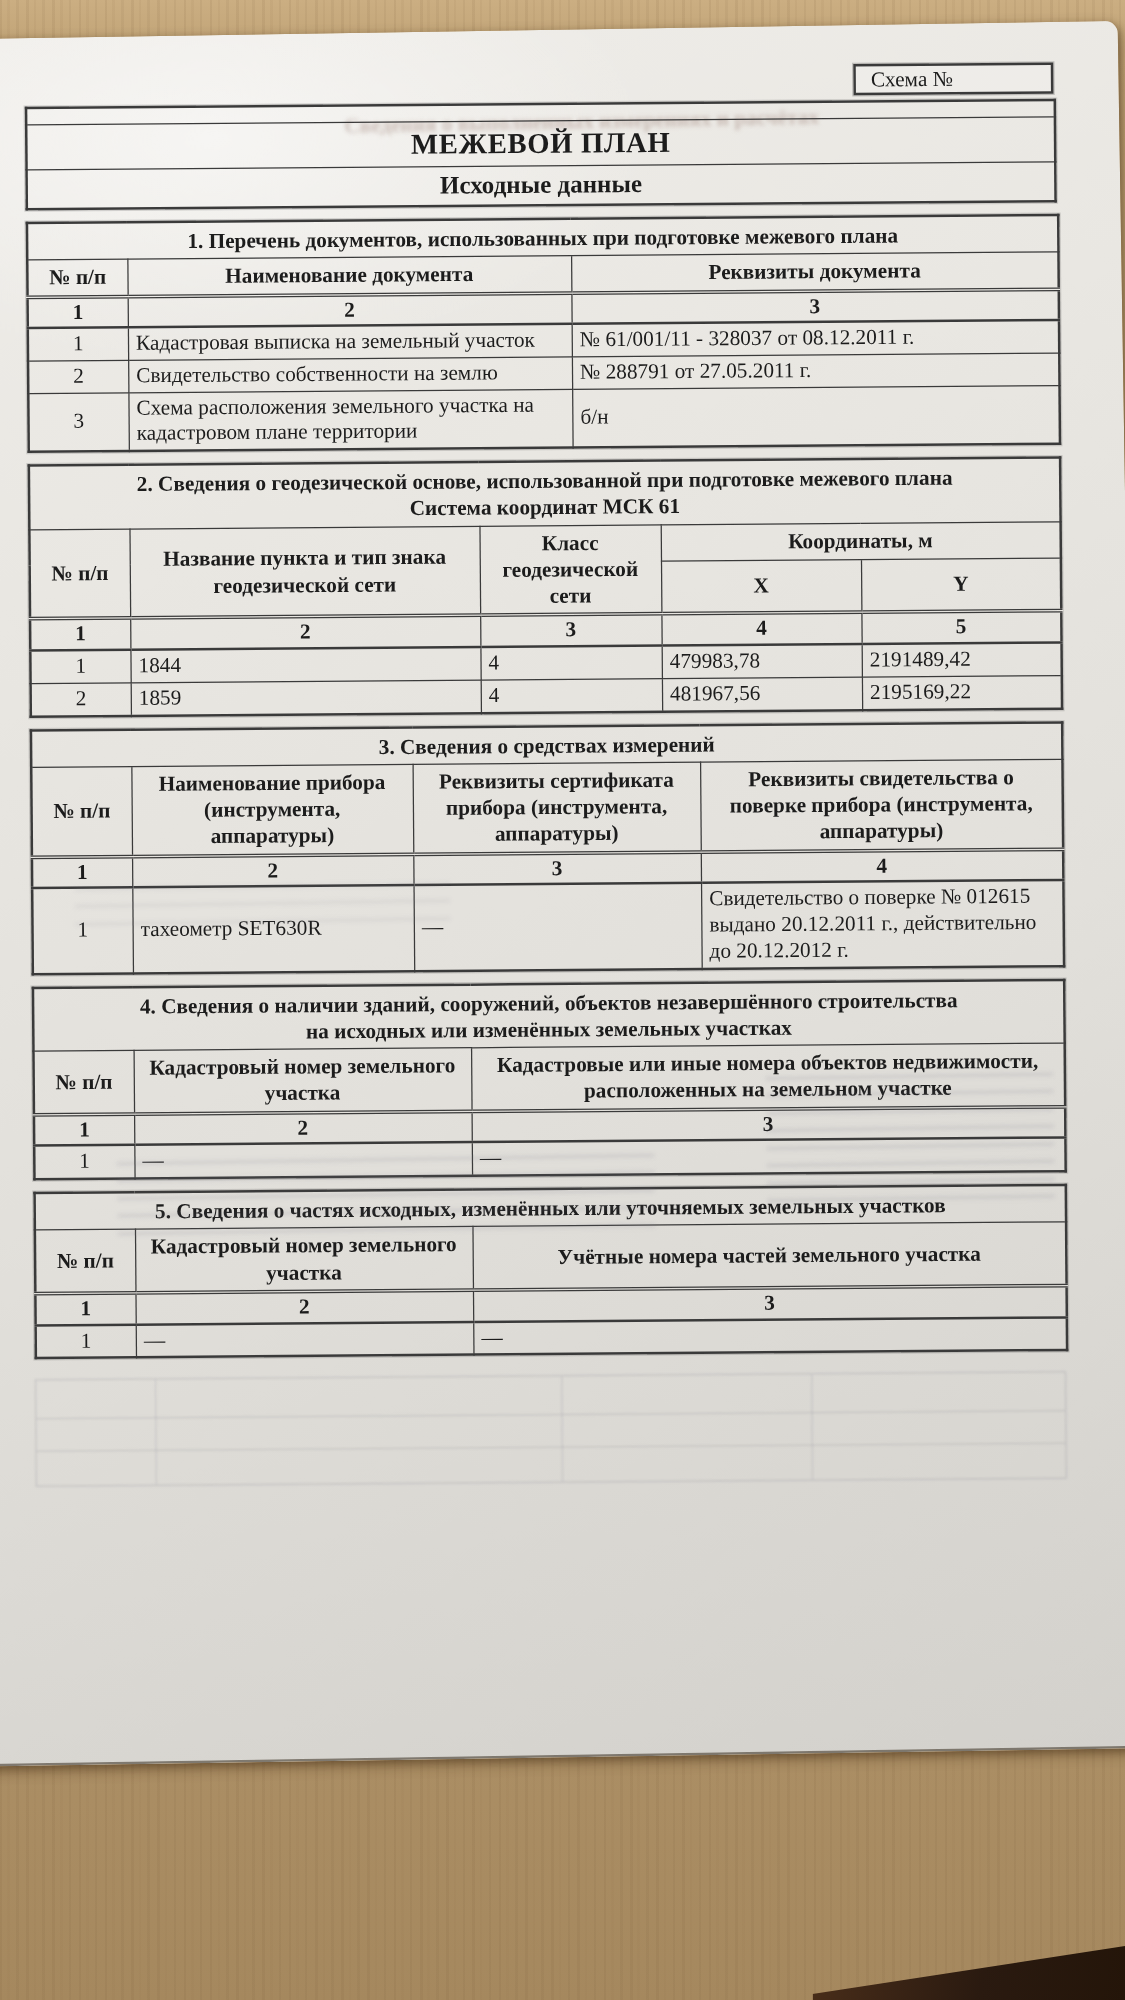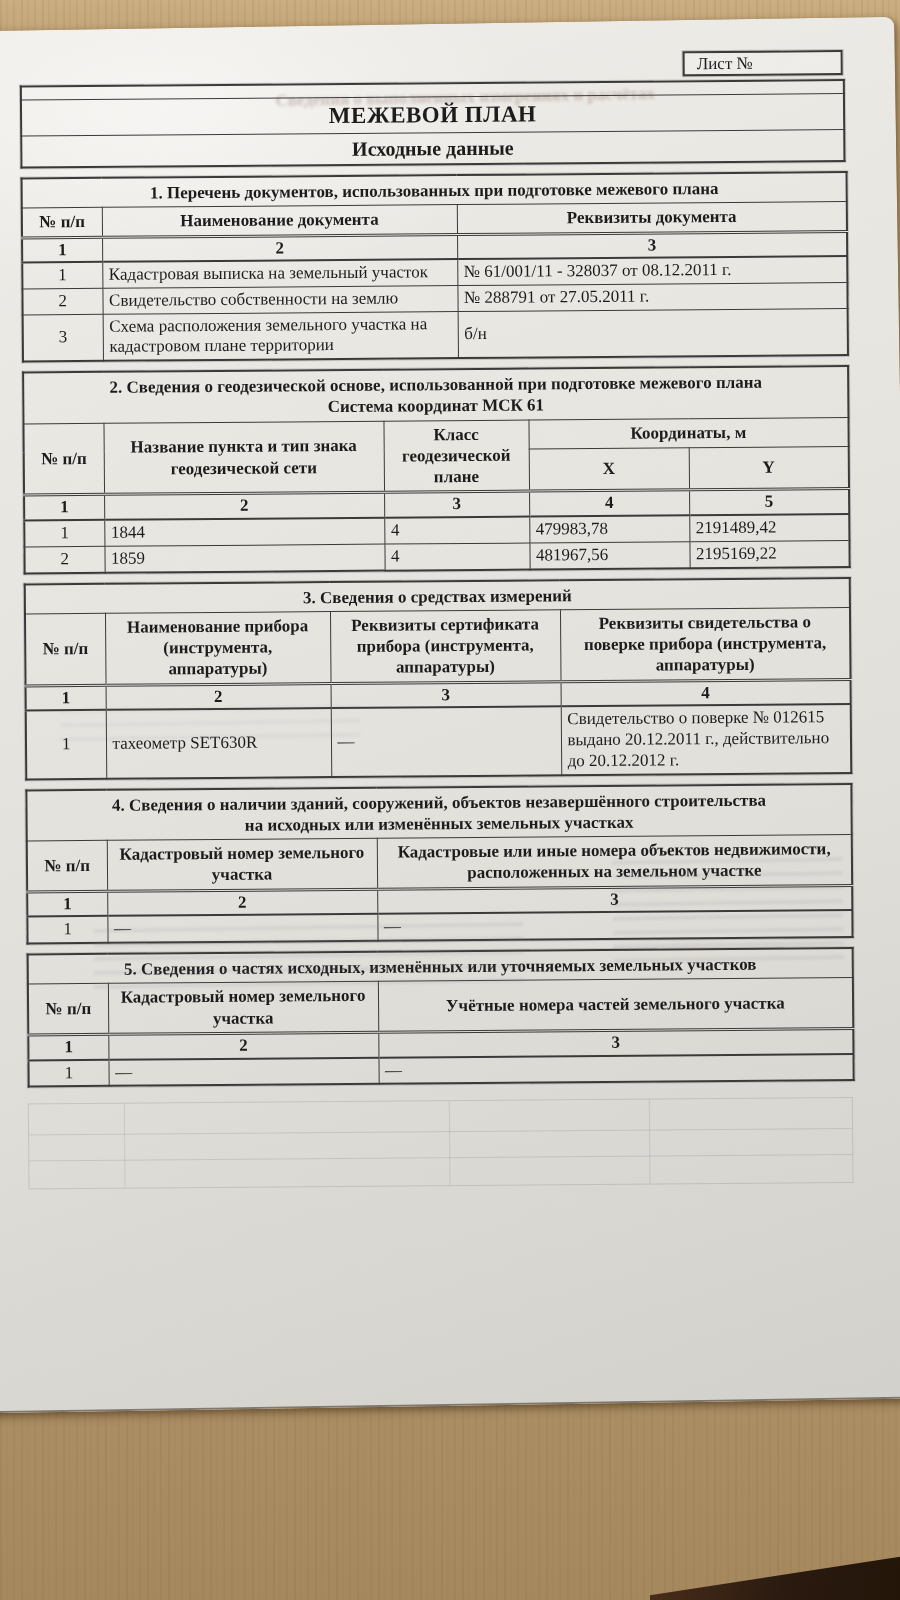--- a/index.html
+++ b/index.html
@@ -103,21 +103,21 @@
 
 <div class="desk">
   <div class="desk-corner"></div>
 
   <div class="paper">
     <div class="ghost-line">Сведения о выполненных измерениях и расчётах</div>
 
     <div class="content">
 
       <div class="sheet-box">
-        <span>Лист №</span>
+        <span>Схема №</span>
       </div>
 
       <div class="sec-wrap">
 
       <table class="hdrtab">
         <tbody>
               <tr class="spacer">
                 <td></td>
               </tr>
         <tr>
@@ -178,21 +178,21 @@
         <tbody>
               <tr class="stitle r44">
                 <td colspan="5">
           <div>2. Сведения о геодезической основе, использованной при подготовке межевого плана</div>
           <div>Система координат  МСК 61</div>
         </td>
               </tr>
         <tr class="head r22">
           <td rowspan="2">№ п/п</td>
           <td rowspan="2">Название пункта и тип знака геодезической сети</td>
-          <td rowspan="2">Класс геодезической плане</td>
+          <td rowspan="2">Класс геодезической сети</td>
           <td colspan="2">Координаты, м</td>
         </tr>
         <tr class="head r42">
           <td>X</td>
           <td>Y</td>
         </tr>
         <tr class="nums r20">
           <td>1</td>
           <td>2</td>
           <td>3</td>

